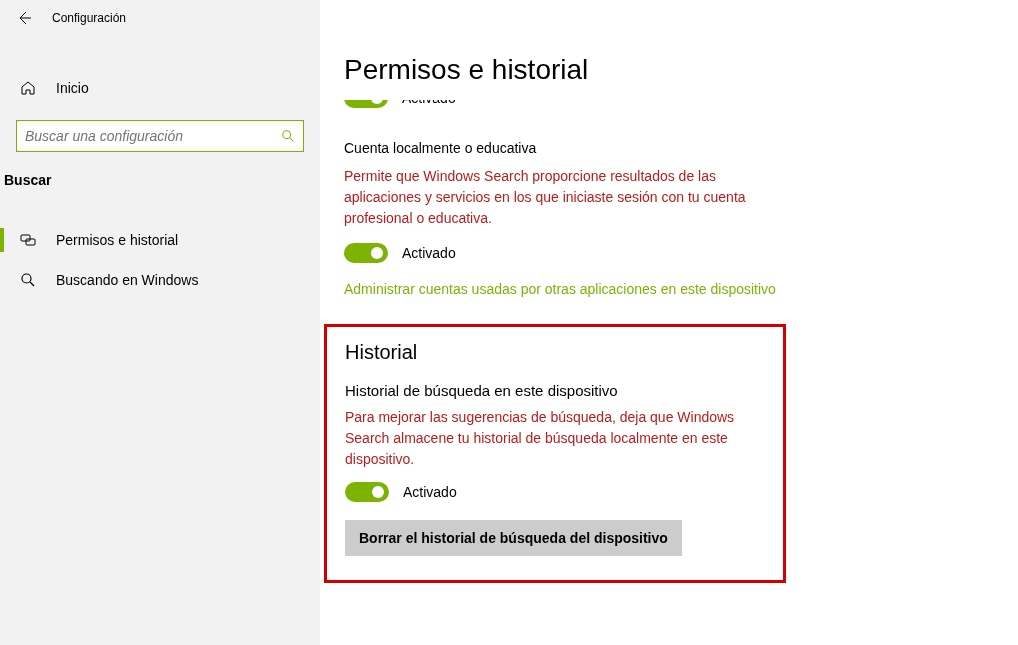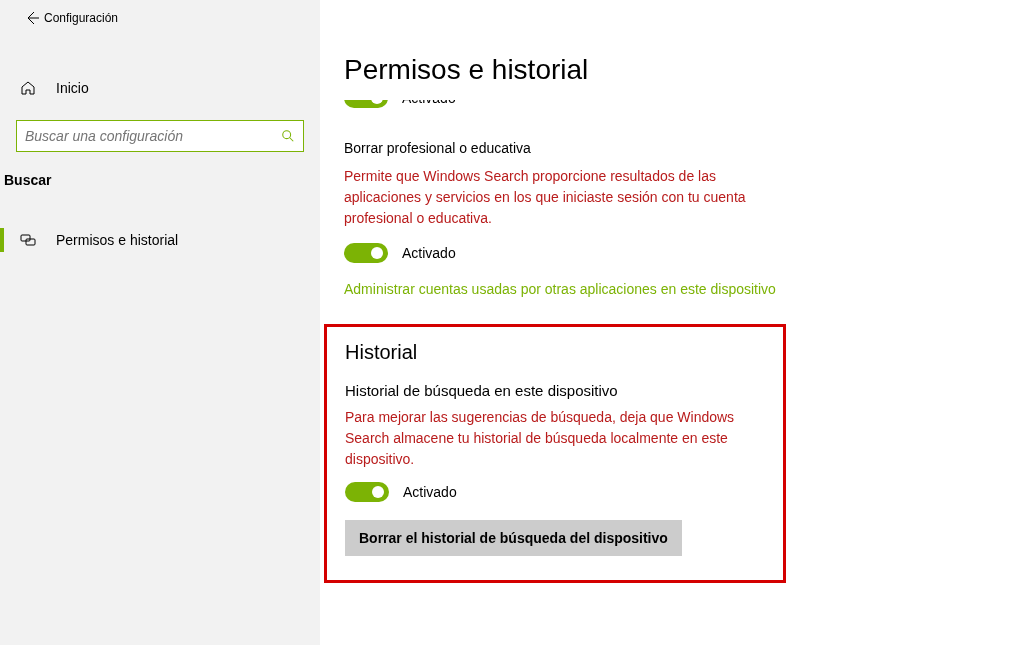--- a/index.html
+++ b/index.html
@@ -1,20 +1,20 @@
 <!DOCTYPE html>
 <html><head>
   <meta charset="utf-8">
   <style>
     * { box-sizing: border-box; margin: 0; padding: 0; font-family: "Segoe UI", Tahoma, sans-serif; }
     body { width: 1018px; height: 645px; display: flex; background: #ffffff; color: #000; overflow: hidden; }
     
     
     .sidebar { width: 320px; background: #f2f2f2; height: 100%; display: flex; flex-direction: column; }
-    .sidebar-header { display: flex; align-items: center; gap: 4px; padding: 10px 24px; }
+    .sidebar-header { display: flex; align-items: center; gap: 20px; padding: 10px 16px; }
     .back-arrow { font-size: 16px; cursor: pointer; }
     .sidebar-title { font-size: 12px; }
     
     .home-row { display: flex; align-items: flex-end; gap: 20px; padding: 10px 16px 10px 20px; margin-top: 34px; cursor: pointer; }
     .home-icon { width: 16px; height: 16px; display: flex; align-items: center; justify-content: center; }
     .home-label { font-size: 14px; }
     
     .search-box { margin: 14px 16px 0 16px; border: 1px solid #7cb305; background: #fff; height: 32px; display: flex; align-items: center; padding: 0 8px; }
     .search-input { flex: 1; border: none; outline: none; font-size: 14px; font-style: italic; color: #333; background: transparent; }
     .search-icon-wrap { color: #7cb305; font-size: 14px; padding-left: 6px; }
@@ -91,34 +91,43 @@
   <div class="nav-list">
     <div class="nav-item active">
       <span class="nav-icon">
         <svg width="16" height="16" viewBox="0 0 16 16">
             <rect x="1" y="3" width="9" height="6" rx="1" stroke="#000" stroke-width="1" fill="none"></rect>
             <rect x="6" y="7" width="9" height="6" rx="1" stroke="#000" stroke-width="1" fill="none"></rect>
           </svg>
       </span>
       <span>Permisos e historial</span>
     </div>
+    <div class="nav-item">
+      <span class="nav-icon">
+        <svg width="16" height="16" viewBox="0 0 16 16">
+            <circle cx="6.5" cy="6.5" r="4.5" stroke="#000" stroke-width="1.2" fill="none"></circle>
+            <path d="M10 10 L14 14" stroke="#000" stroke-width="1.2"></path>
+          </svg>
+      </span>
+      <span>Buscando en Windows</span>
+    </div>
   </div>
 </div>
 
 <div class="main">
   <h1 class="page-title">Permisos e historial</h1>
   
   <div class="clipped-top">
     <div class="toggle-row">
       <div class="toggle-pill"></div>
       <span class="toggle-label">Activado</span>
     </div>
   </div>
   
-  <div class="subsection-title">Borrar profesional o educativa</div>
+  <div class="subsection-title">Cuenta localmente o educativa</div>
   <div class="subsection-desc">Permite que Windows Search proporcione resultados de las aplicaciones y servicios en los que iniciaste sesión con tu cuenta profesional o educativa.</div>
   <div class="toggle-row">
     <div class="toggle-pill"></div>
     <span class="toggle-label">Activado</span>
   </div>
   <a class="link">Administrar cuentas usadas por otras aplicaciones en este dispositivo</a>
   
   <div class="highlight-box">
     <div class="section-heading">Historial</div>
     <div class="sub-title">Historial de búsqueda en este dispositivo</div>

